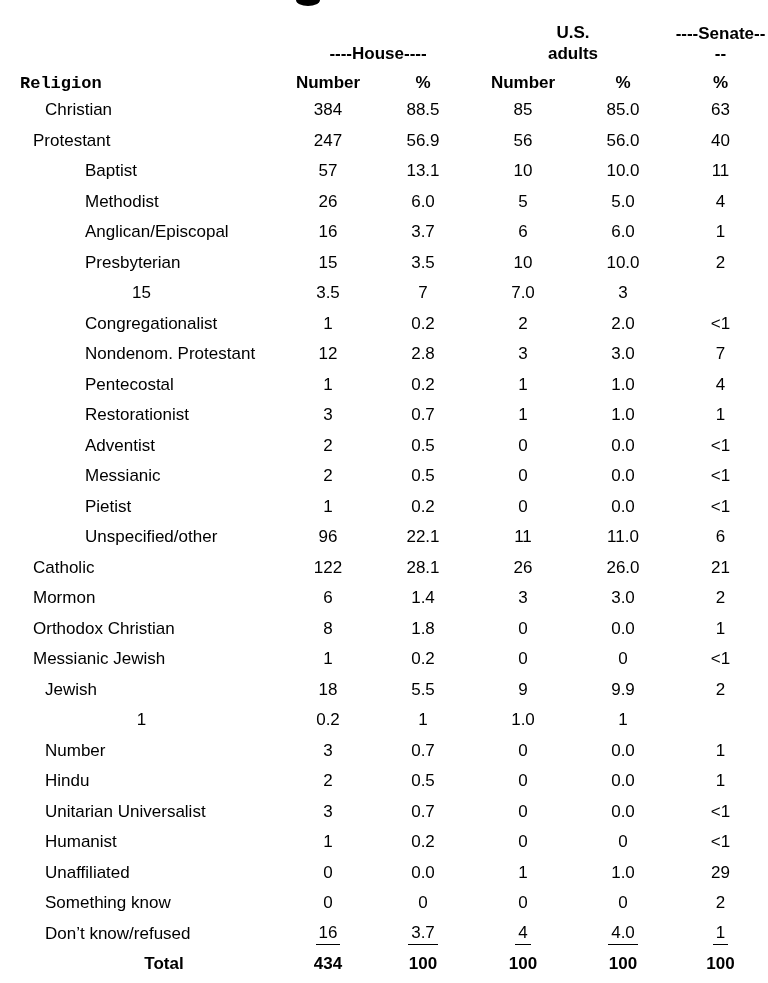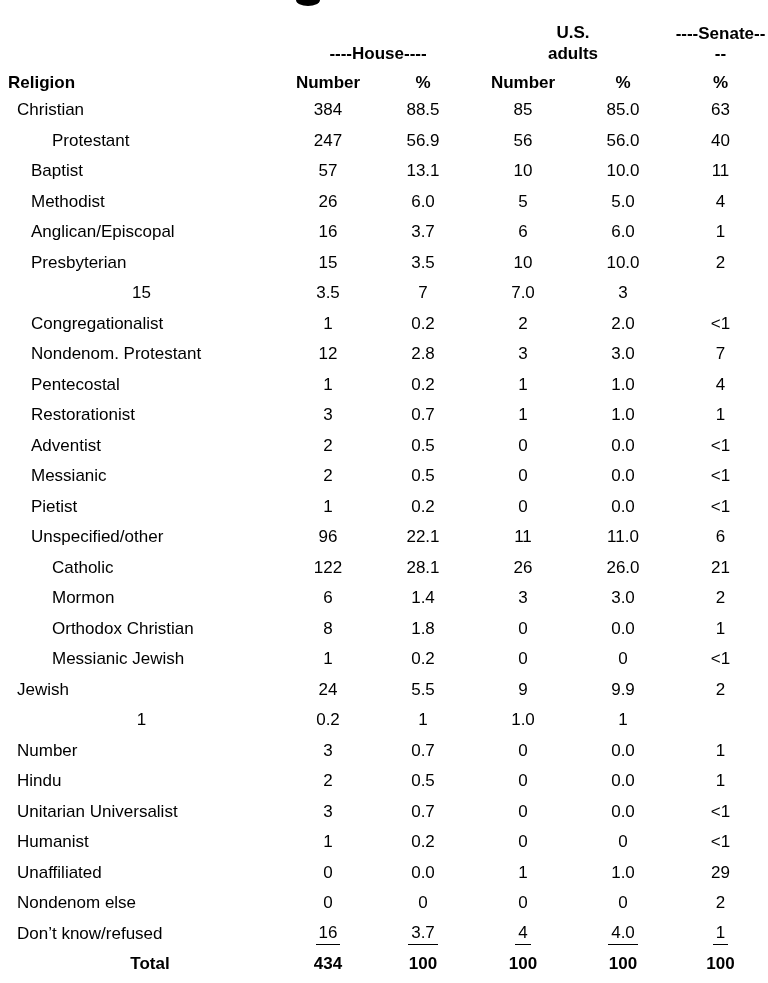--- a/index.html
+++ b/index.html
@@ -20,26 +20,26 @@
     border-radius: 0 0 12px 12px / 0 0 6px 6px;
   }
   .header { margin-top: 12px; }
   .grid4 { display: grid; grid-template-columns: 283px 190px 200px 95px; }
   .grid6 { display: grid; grid-template-columns: 283px 90px 100px 100px 100px 95px; }
   .hrow1 { height: 52px; align-items: end; }
   .hrow2 { height: 31px; align-items: end; padding-bottom: 2px; }
   .c { text-align: center; }
   .b { font-weight: 700; }
   .us-adults { line-height: 21px; }
-  .religion-cell { padding-left: 8px; }
+  .religion-cell { padding-left: 20px; font-family: Liberation Mono, monospace; }
   .tbody .trow { height: 30.5px; align-items: center; }
   .cell.label { white-space: nowrap; overflow: hidden; }
-  .indent0 { padding-left: 17px; }
-  .indent1 { padding-left: 52px; }
-  .indent2 { padding-left: 31px; }
+  .indent0 { padding-left: 17px; margin-left: 28px; }
+  .indent1 { padding-left: 33px; }
+  .indent2 { padding-left: 85px; }
   .trow.bold-row .cell { font-weight: 700; text-align: center; }
   .ul {
     display: inline-block;
     border-bottom: 1.6px solid #000;
     padding: 0 3px 1px 3px;
   }
 </style>
 </head>
 <body>
 
@@ -212,21 +212,21 @@
     <div class="grid6 trow">
       <div class="cell label indent1">Messianic Jewish</div>
       <div class="cell c">1</div>
       <div class="cell c">0.2</div>
       <div class="cell c">0</div>
       <div class="cell c">0</div>
       <div class="cell c">&lt;1</div>
     </div>
     <div class="grid6 trow">
       <div class="cell label indent0">Jewish</div>
-      <div class="cell c">24</div>
+      <div class="cell c">18</div>
       <div class="cell c">5.5</div>
       <div class="cell c">9</div>
       <div class="cell c">9.9</div>
       <div class="cell c">2</div>
     </div>
     <div class="grid6 trow">
       <div class="cell c">1</div>
       <div class="cell c">0.2</div>
       <div class="cell c">1</div>
       <div class="cell c">1.0</div>
@@ -266,21 +266,21 @@
     </div>
     <div class="grid6 trow">
       <div class="cell label indent0">Unaffiliated</div>
       <div class="cell c">0</div>
       <div class="cell c">0.0</div>
       <div class="cell c">1</div>
       <div class="cell c">1.0</div>
       <div class="cell c">29</div>
     </div>
     <div class="grid6 trow">
-      <div class="cell label indent0">Nondenom else</div>
+      <div class="cell label indent0">Something know</div>
       <div class="cell c">0</div>
       <div class="cell c">0</div>
       <div class="cell c">0</div>
       <div class="cell c">0</div>
       <div class="cell c">2</div>
     </div>
     <div class="grid6 trow">
       <div class="cell label indent0">Don’t know/refused</div>
       <div class="cell c"><span class="ul">16</span></div>
       <div class="cell c"><span class="ul">3.7</span></div>

